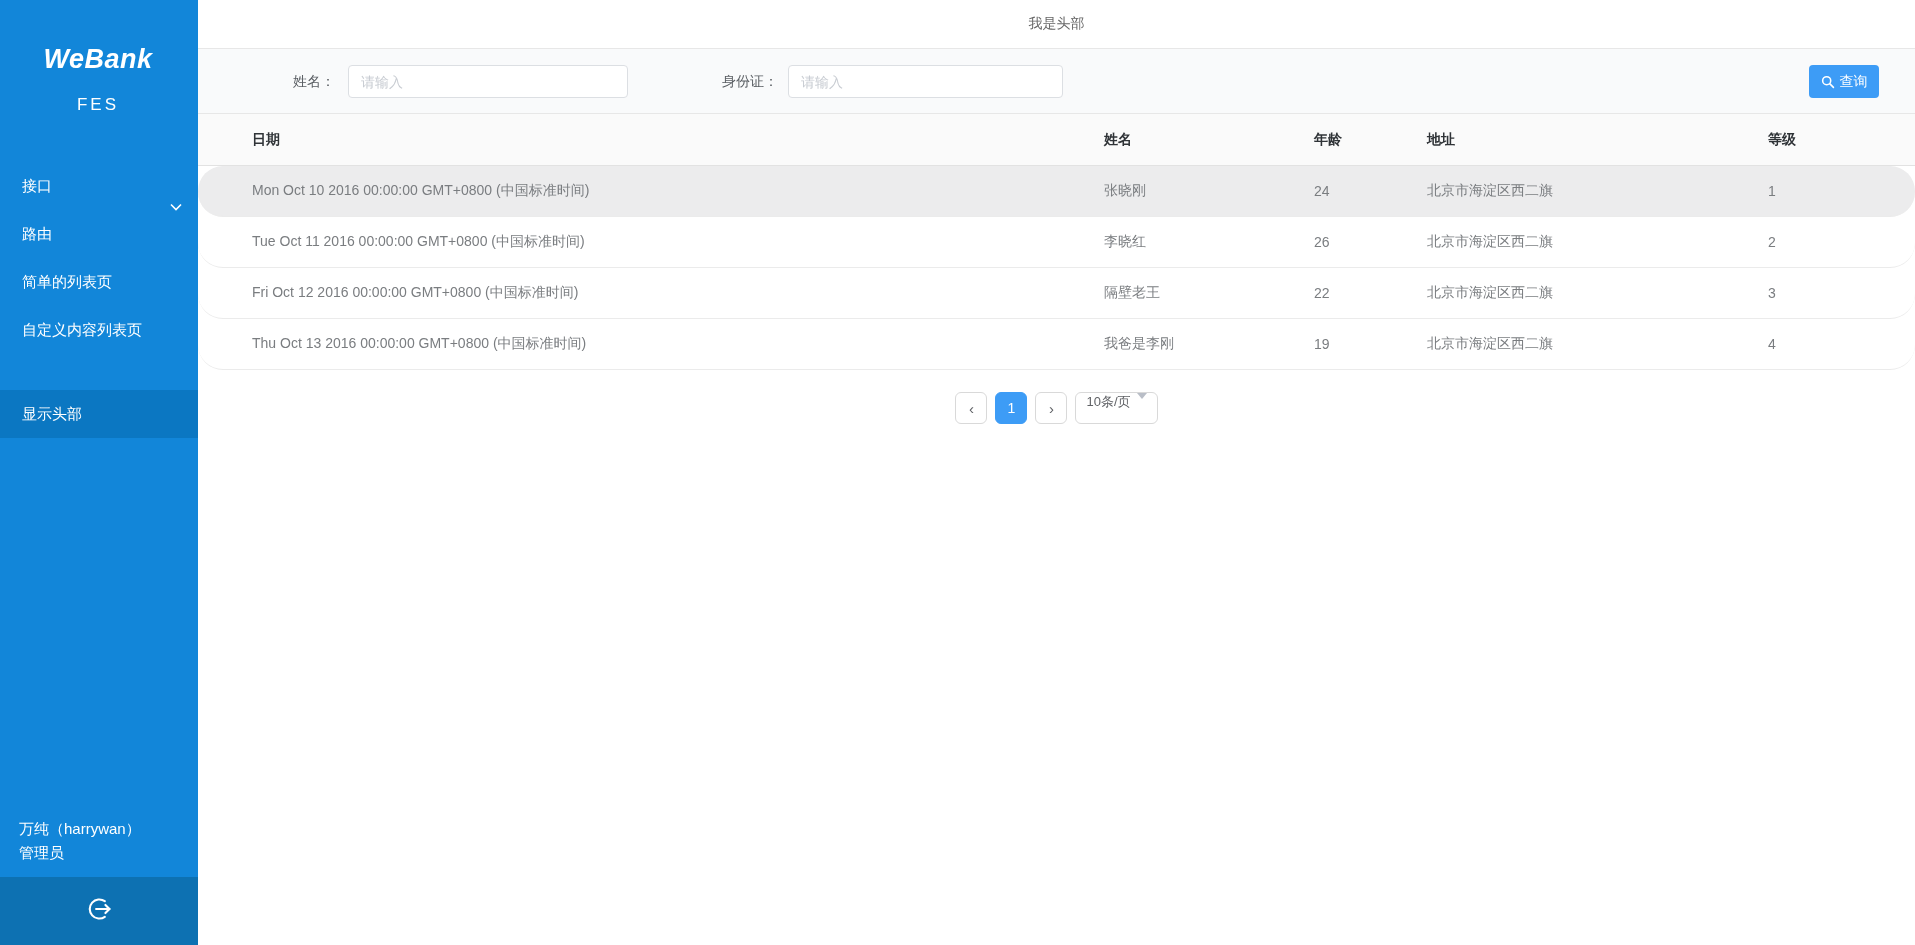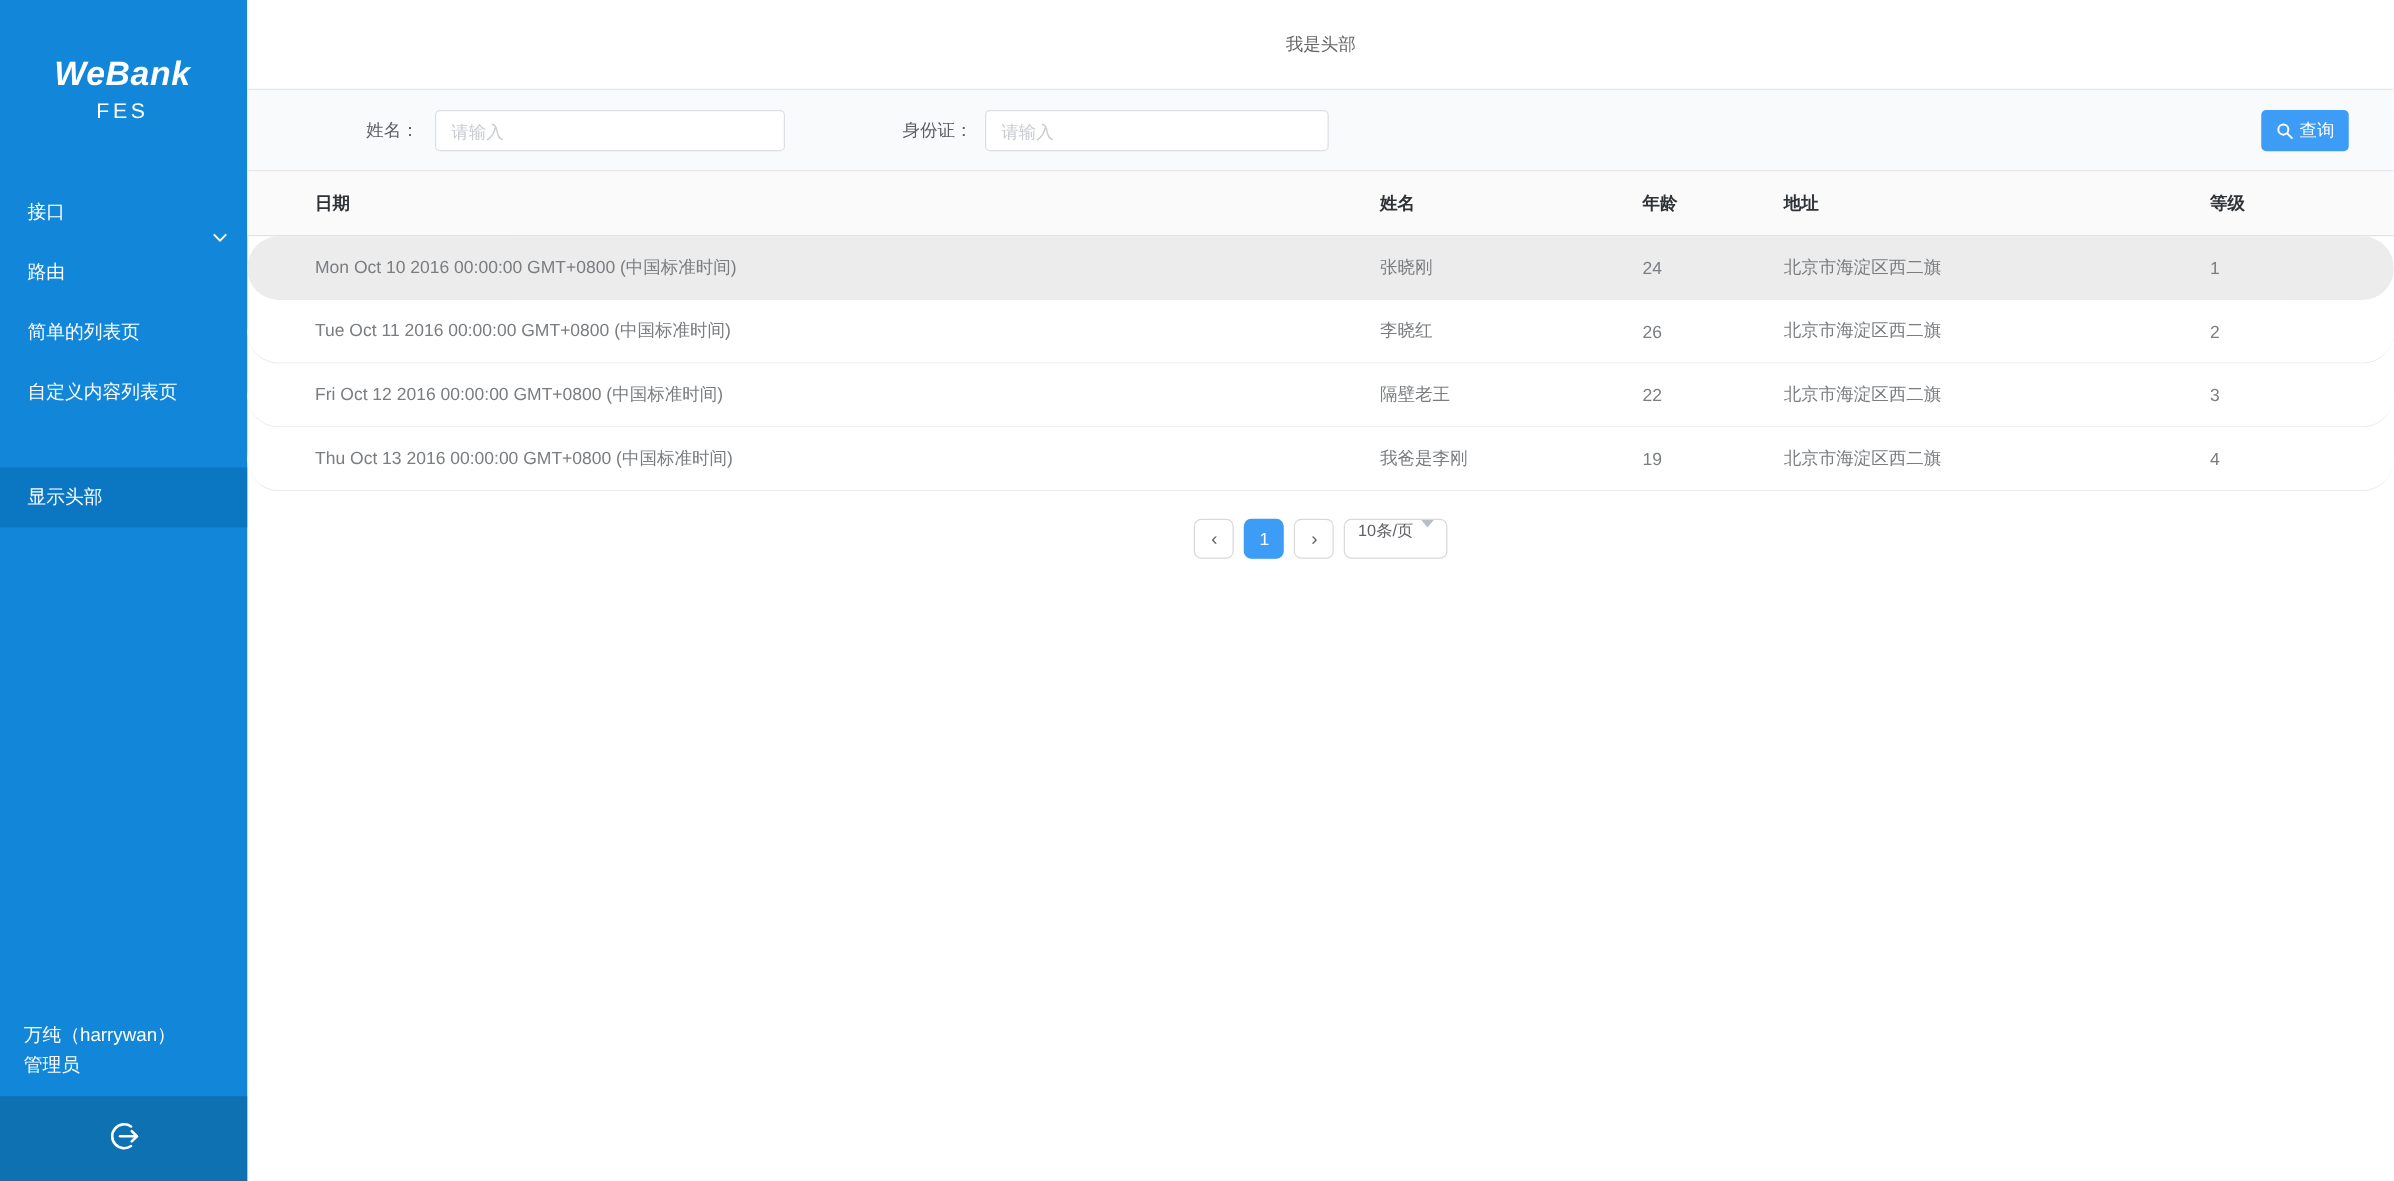--- a/index.html
+++ b/index.html
@@ -8,39 +8,39 @@
     font-family:"Liberation Sans","DejaVu Sans",sans-serif;
     background:#fff; color:#333; overflow:hidden; position:relative;
   }
   
   .sidebar {
     position:absolute; left:0; top:0; width:198px; height:945px;
     background:#1286d9; color:#fff; display:flex; flex-direction:column;
   }
   .logo { padding:44px 2px 0 0; text-align:center; }
   .logo-brand { font-size:27px; font-weight:bold; font-style:italic; letter-spacing:0.5px; }
-  .logo-sub  { font-size:17px; letter-spacing:3px; margin-top:4px; font-weight:400; }
+  .logo-sub  { font-size:17px; letter-spacing:3px; margin-top:20px; font-weight:400; }
   .menu { margin-top:47px; }
   .menu-item {
     height:48px; line-height:48px; padding:0 16px 0 22px; font-size:15px;
     display:flex; align-items:center; justify-content:space-between;
     cursor:pointer; white-space:nowrap;
   }
   .menu-item.active { background:#0b77c2;margin-top:36px; }
   .chev { width:12px; height:8px; display:inline-block; }
   .sidebar-bottom { margin-top:auto; }
   .user-block { padding:10px 0 12px 19px; font-size:15px; line-height:24px; }
   .logout-band {
     height:68px; background:#0d71b2; display:flex;
     align-items:center; justify-content:center; cursor:pointer;
   }
   
   .main { position:absolute; left:198px; top:0; right:0; bottom:0; background:#fff; }
   .topbar {
-    height:72px; border-bottom:1px solid #e7e7e7; background:#fff;
+    height:49px; border-bottom:1px solid #e7e7e7; background:#fff;
     display:flex; align-items:center; justify-content:center;
     font-size:14px; color:#666;
   }
   .searchbar {
     height:65px; background:#f9fafb; border-bottom:1px solid #e7e7e7;
     position:relative;
   }
   .search-label {
     position:absolute; top:0; height:64px; line-height:64px;
     font-size:14px; color:#5a5e63;

